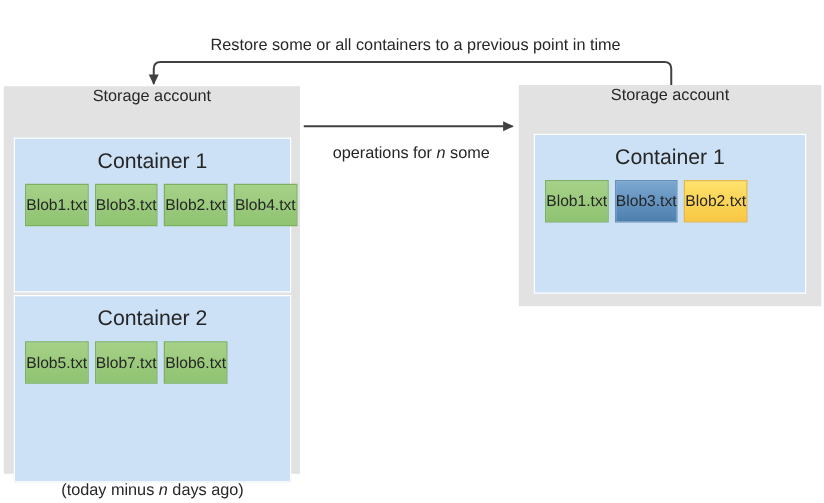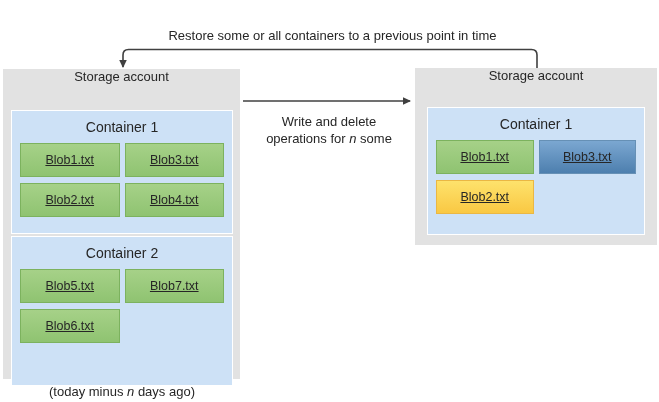--- a/index.html
+++ b/index.html
@@ -16,25 +16,24 @@
   .account { position:absolute; background:#e2e2e2; }
   .account-left  { left:3px;  top:42px; width:237px; height:310px; }
   .account-right { left:415px; top:41px; width:242px; height:177px; }
   .account-title { text-align:center; padding-top:0; font-size:13px; }
   .container {
     position:absolute; background:#cde1f6; border:1px solid #ffffff;
   }
   .l-container1 { left:8px;  top:41px;  width:222px; height:124px; }
   .l-container2 { left:8px;  top:167px; width:222px; height:150px; }
   .r-container1 { left:12px; top:39px;  width:218px; height:128px; }
-  .container-title { text-align:center; padding-top:8px; font-size:14px; }
+  .container-title { text-align:center; padding-top:8px; font-size:17px; }
   .blob-grid {
-    display:grid; grid-template-columns:1fr 1fr; gap:6px 5px;
+    display:grid; grid-template-columns:1fr 1fr 1fr 1fr; gap:6px 5px;
     padding:8px 8px 0 8px;
-    text-decoration:underline;
   }
   .blob {
     height:34px; display:flex; align-items:center; justify-content:center;
     font-size:12.5px;
   }
   .blob-green  { background:linear-gradient(#a6d188,#8fc371); border:1px solid #7cb25e; }
   .blob-blue   { background:linear-gradient(#7ba7d1,#4d7fae); border:1px solid #6690b5; }
   .blob-yellow { background:linear-gradient(#fee26c,#f9c843); border:1px solid #eab744; }
   .blob-empty  { background:transparent; border:none; }
   .mid-label {
@@ -57,21 +56,20 @@
         <path d="M0,0.5 L8.5,4.5 L0,8.5 z" fill="#404040"></path>
       </marker>
     </defs>
     <path d="M537,41 L537,28 Q537,22.5 531.5,22.5 L128.5,22.5 Q123,22.5 123,28 L123,40" fill="none" stroke="#404040" stroke-width="1.6" marker-end="url(#ah)"></path>
     <path d="M243,74 L410,74" fill="none" stroke="#404040" stroke-width="1.6" marker-end="url(#ah)"></path>
   </svg>
 
   <div class="top-label">Restore some or all containers to a previous point in time</div>
 
   <div class="mid-label">
-    <div>Write and delete</div>
     <div><span>operations for </span><i>n</i><span> some</span></div>
   </div>
 
   <div class="account account-left">
     <div class="account-title">Storage account</div>
 
     <div class="container l-container1">
       <div class="container-title">Container 1</div>
       <div class="blob-grid">
         <div class="blob blob-green">

